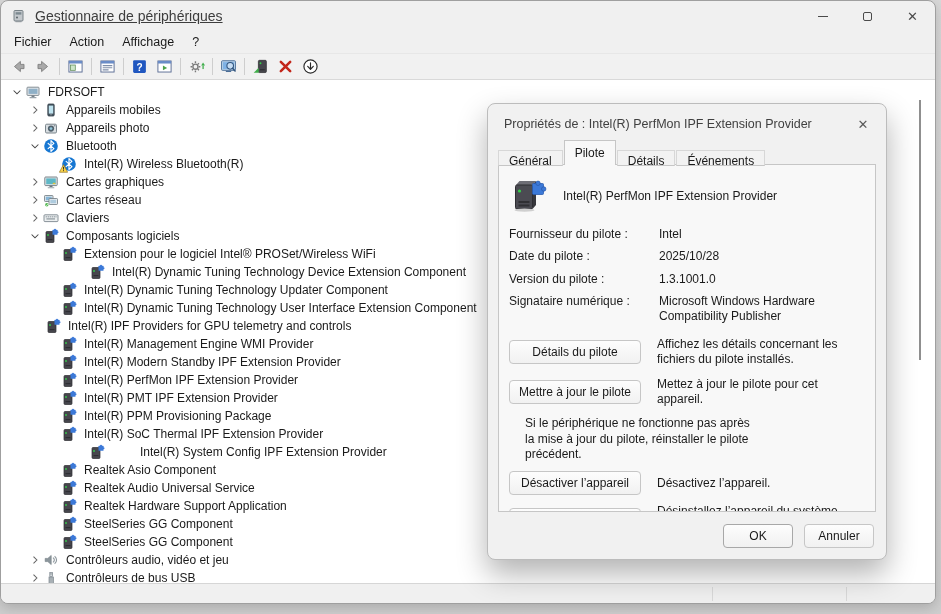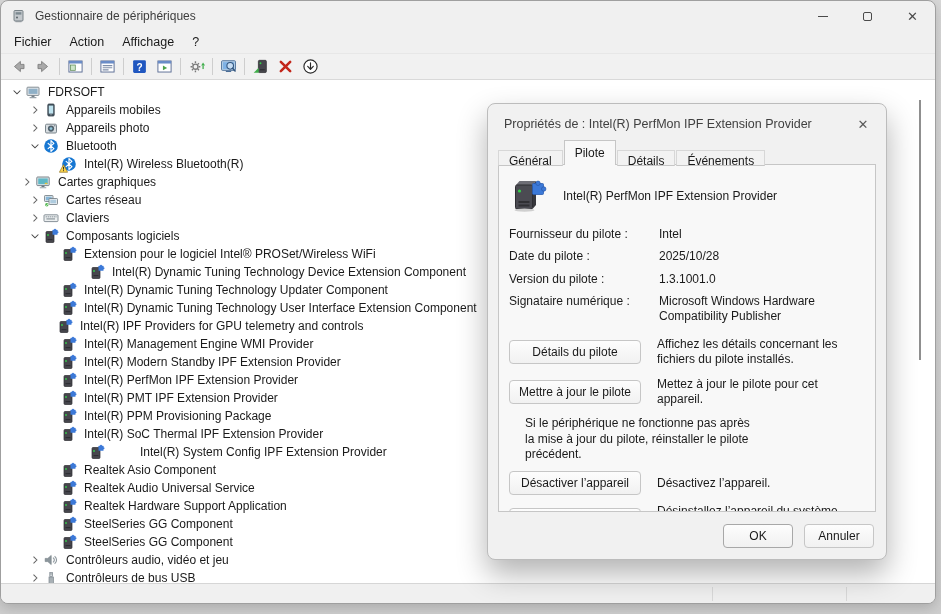--- a/index.html
+++ b/index.html
@@ -18,21 +18,21 @@
     position: absolute; left: 0; top: 0; width: 936px; height: 604px;
     background: #f0f0f0;
     border: 1px solid #9f9f9f;
     border-radius: 8px;
     box-shadow: 0 4px 14px rgba(0,0,0,0.18);
     overflow: hidden;
     display: flex; flex-direction: column;
   }
   .titlebar { flex: 0 0 30px; display: flex; align-items: center; padding-left: 10px; gap: 8px; }
   .app-icon svg { width: 16px; height: 16px; display: block; }
-  .app-title { font-size: 12px; color: #3d3d3d; }
+  .app-title { font-size: 14px; color: #3d3d3d; text-decoration: underline; }
   .win-controls { margin-left: auto; display: flex; height: 100%; }
   .win-btn { width: 45px; height: 100%; display: flex; align-items: center; justify-content: center; color: #4a4a4a; font-size: 12px; }
   .minbar { width: 10px; height: 1px; background: #4a4a4a; }
   .maxbox { width: 9px; height: 9px; border: 1px solid #4a4a4a; border-radius: 2px; }
   .closex { font-size: 13px; line-height: 1; }
 
   .menubar { flex: 0 0 22px; display: flex; align-items: center; padding-left: 4px; font-size: 12.5px; }
   .menu-item { padding: 2px 9px; }
 
   .toolbar {
@@ -319,21 +319,21 @@
             <span class="warn-badge">
               <svg viewBox="0 0 10 10">
                 <path d="M5 0.6 L9.6 9.2 H0.4 Z" fill="#fbd44b" stroke="#8a6d1d" stroke-width="0.7" stroke-linejoin="round"></path>
                 <rect x="4.55" y="3.1" width="0.95" height="3.1" fill="#1a1a1a"></rect>
                 <rect x="4.55" y="6.9" width="0.95" height="1.05" fill="#1a1a1a"></rect>
               </svg>
             </span>
           </span>
           <span class="tree-label">Intel(R) Wireless Bluetooth(R)</span>
         </div>
-        <div class="tree-row" style="padding-left: 18px;">
+        <div class="tree-row" style="padding-left: 26px;">
           <span class="chev">
             <svg viewBox="0 0 16 16">
               <path d="M6 3.5 L10.5 8 L6 12.5" fill="none" stroke="#636363" stroke-width="1.4"></path>
             </svg>
           </span>
           <span class="node-icon">
             <svg viewBox="0 0 16 16">
               <rect x="1.8" y="3" width="12.4" height="8.6" rx="0.8" fill="#e2e7ea" stroke="#6d7880" stroke-width="0.9"></rect>
               <rect x="3.2" y="4.4" width="9.6" height="5.8" fill="#5fb7c6"></rect>
               <rect x="9.8" y="8.8" width="2.6" height="1.4" fill="#e5c23c"></rect>
@@ -460,21 +460,21 @@
               <rect x="4.5" y="11" width="5" height="1.1" fill="#2e2e33"></rect>
               <g fill="#3c79d8">
                 <rect x="9.5" y="1.8" width="5" height="5" rx="0.5"></rect>
                 <circle cx="12" cy="1.8" r="1"></circle>
                 <circle cx="14.5" y="0" cy="4.3" r="1"></circle>
               </g>
             </svg>
           </span>
           <span class="tree-label">Intel(R) Dynamic Tuning Technology User Interface Extension Component</span>
         </div>
-        <div class="tree-row" style="padding-left: 40px;">
+        <div class="tree-row" style="padding-left: 28px;">
           <span class="chev"></span>
           <span class="node-icon">
             <svg viewBox="0 0 16 16">
               <rect x="3" y="3.5" width="8" height="11" rx="1" fill="#46464c" stroke="#2c2c31" stroke-width="0.7"></rect>
               <circle cx="5" cy="7" r="0.9" fill="#35d04a"></circle>
               <rect x="4.5" y="11" width="5" height="1.1" fill="#2e2e33"></rect>
               <g fill="#3c79d8">
                 <rect x="9.5" y="1.8" width="5" height="5" rx="0.5"></rect>
                 <circle cx="12" cy="1.8" r="1"></circle>
                 <circle cx="14.5" y="0" cy="4.3" r="1"></circle>

